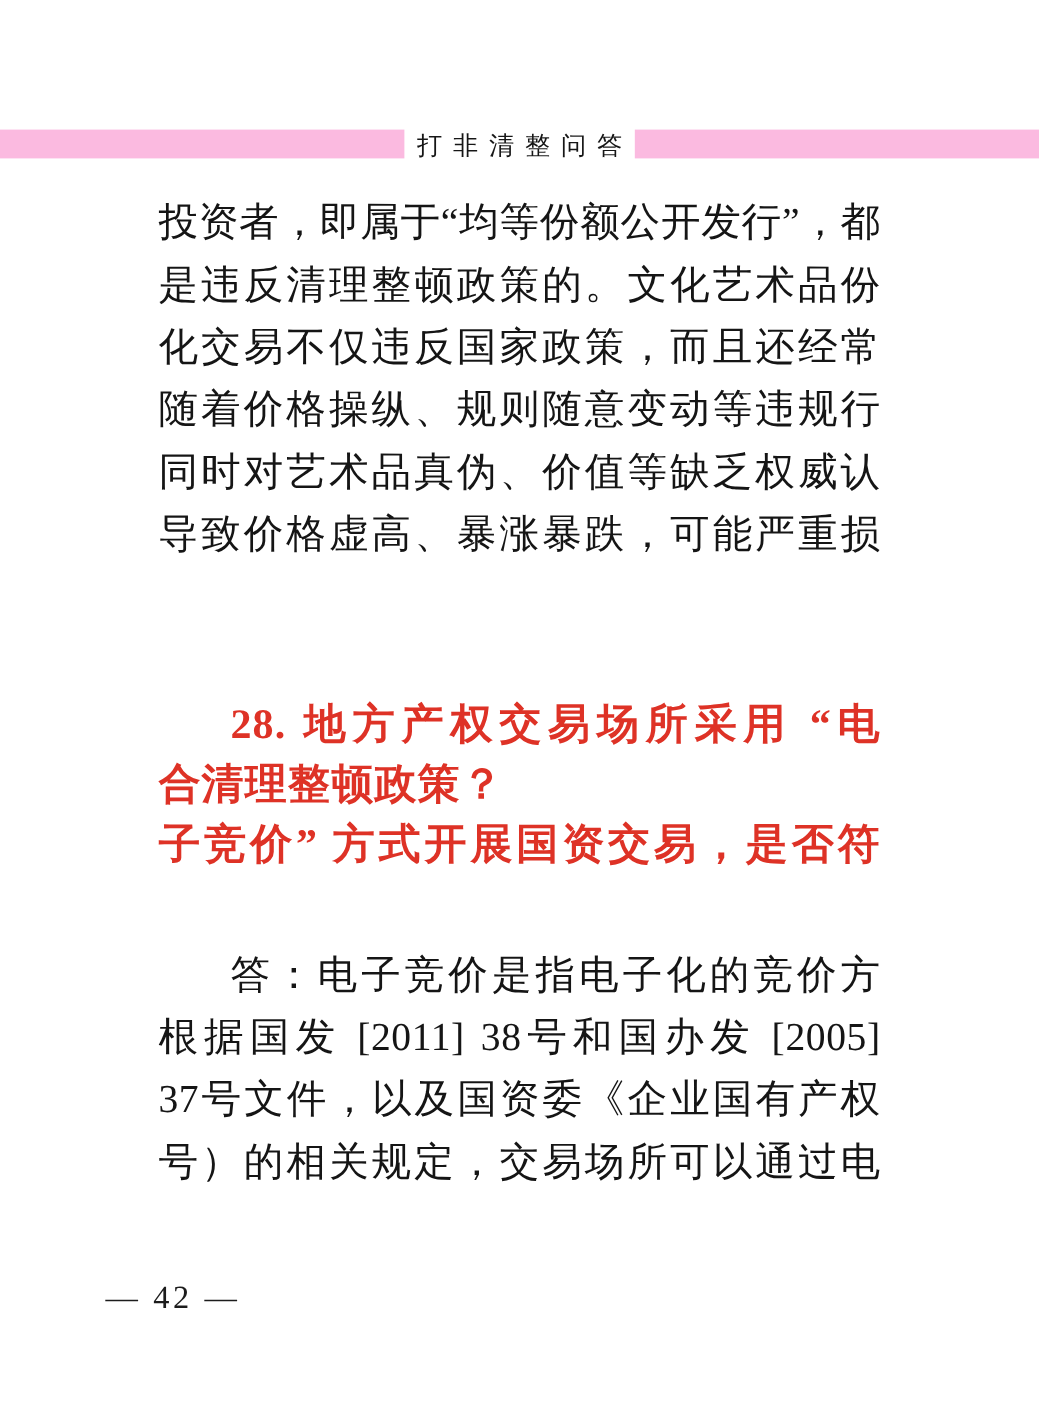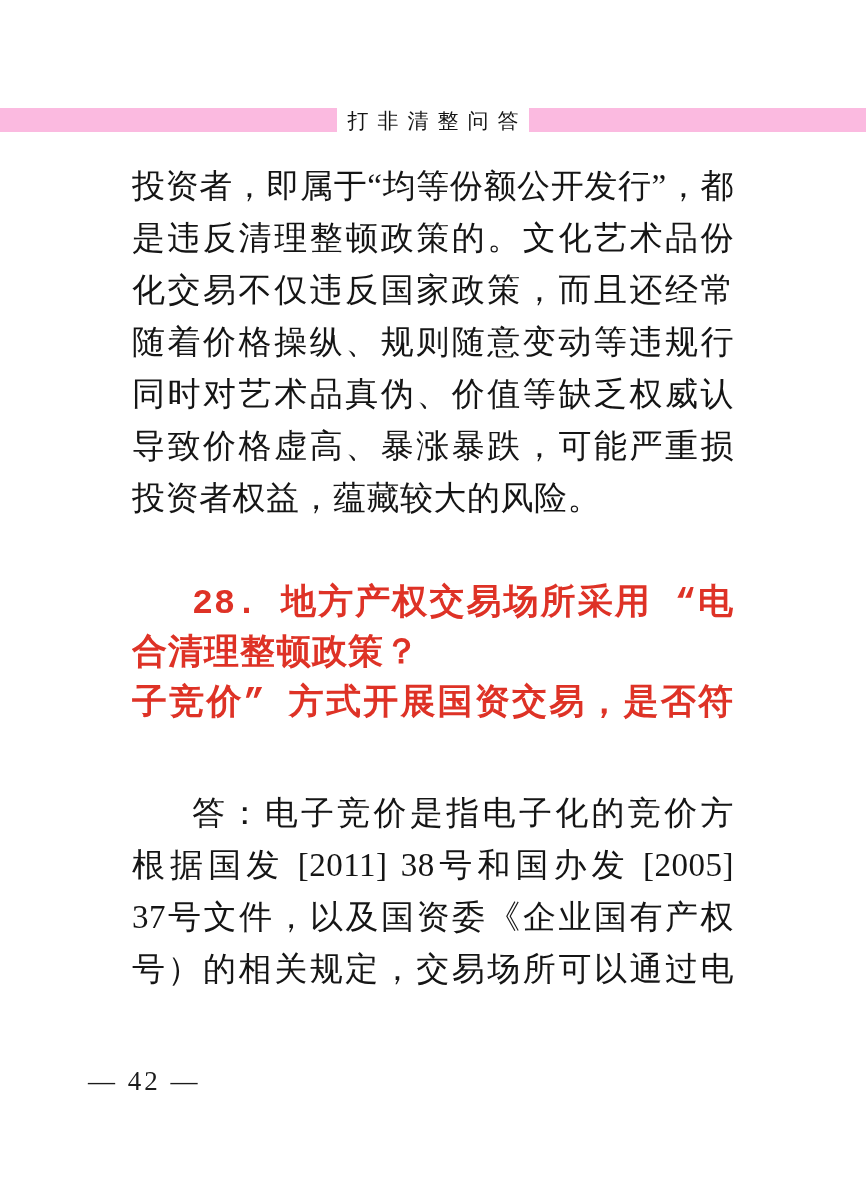--- a/index.html
+++ b/index.html
@@ -54,21 +54,21 @@
   .line.flush {
     text-align: left;
     text-align-last: left;
   }
   .line.indent { text-indent: 60px; }
   .p1 { top: 160px; }
   .p2 { top: 787px; }
   .heading {
     top: 579px;
     color: #DE3226;
-    font-family: Liberation Mono, monospace;
+    font-family: Liberation Serif, serif;
     font-weight: bold;
   }
   .heading .line {
     font-size: 35px;
     line-height: 50px;
     height: 50px;
     letter-spacing: 1px;
   }
   .page-number {
     position: absolute;
@@ -90,21 +90,20 @@
     <span class="header-title">打非清整问答</span>
   </div>
 
   <div class="textcol p1">
     <div class="line">投资者，即属于“均等份额公开发行”，都</div>
     <div class="line">是违反清理整顿政策的。文化艺术品份额</div>
     <div class="line">化交易不仅违反国家政策，而且还经常伴</div>
     <div class="line">随着价格操纵、规则随意变动等违规行为；</div>
     <div class="line">同时对艺术品真伪、价值等缺乏权威认定，</div>
     <div class="line">导致价格虚高、暴涨暴跌，可能严重损害</div>
-    <div class="line flush">投资者权益，蕴藏较大的风险。</div>
   </div>
 
   <div class="textcol heading">
     <div class="line indent">28. 地方产权交易场所采用 “电</div>
     <div class="line flush">合清理整顿政策？</div>
     <div class="line">子竞价” 方式开展国资交易，是否符</div>
   </div>
 
   <div class="textcol p2">
     <div class="line indent">答：电子竞价是指电子化的竞价方式，</div>

